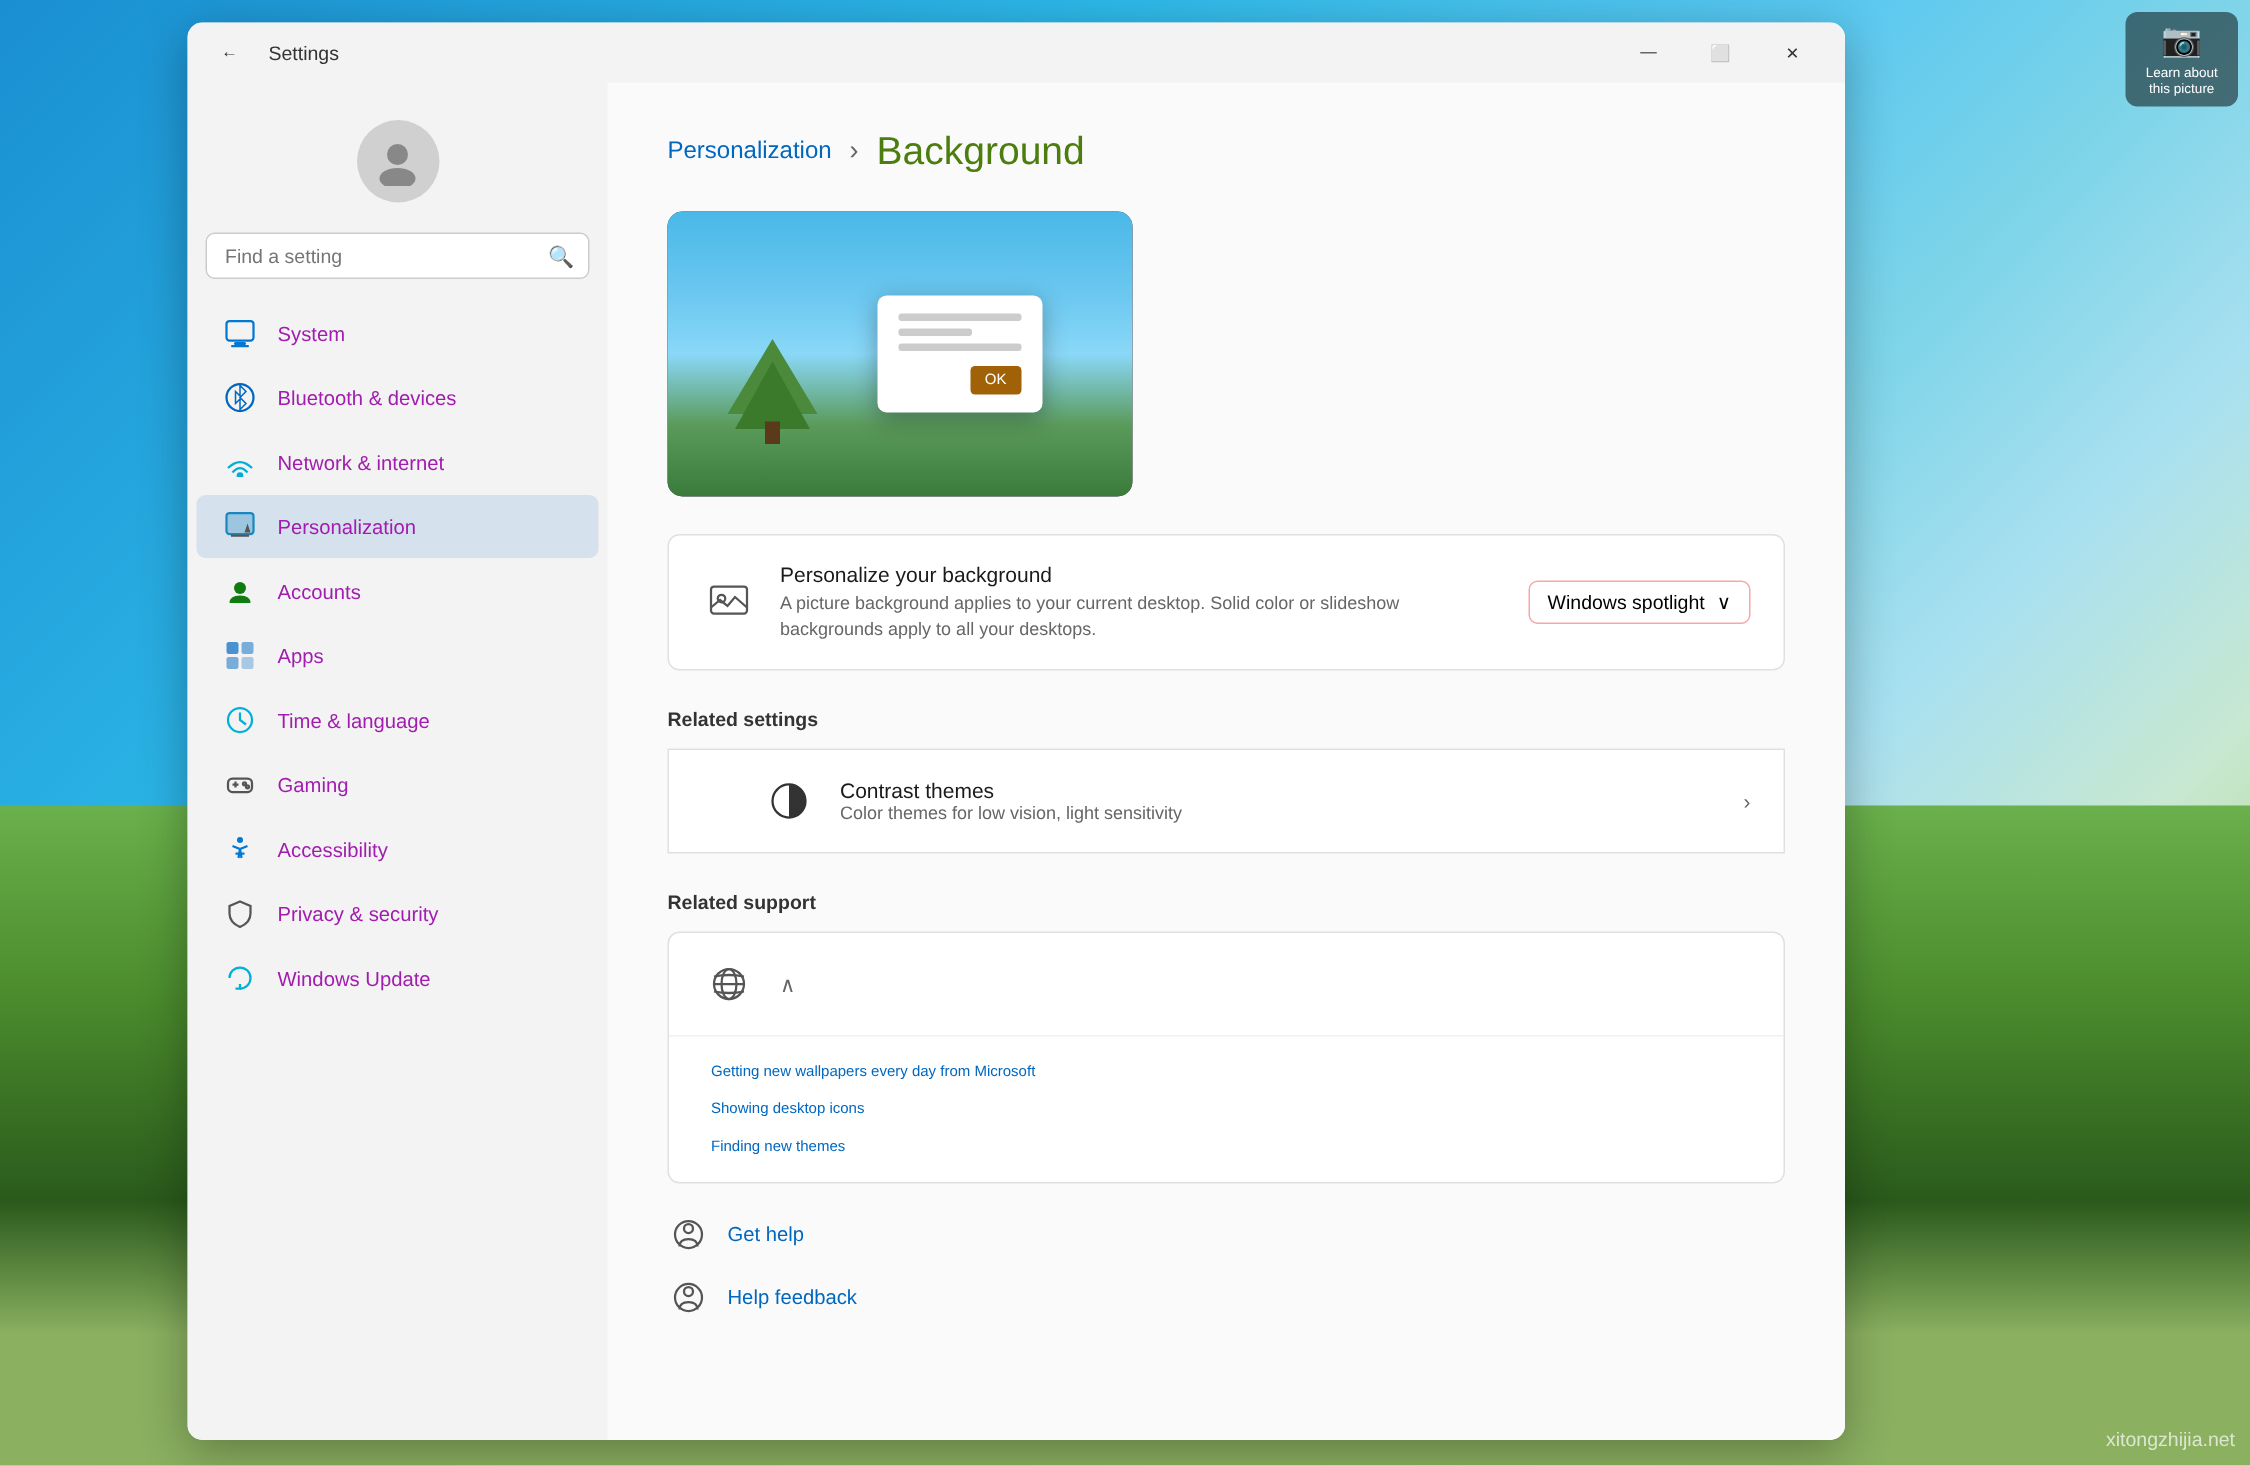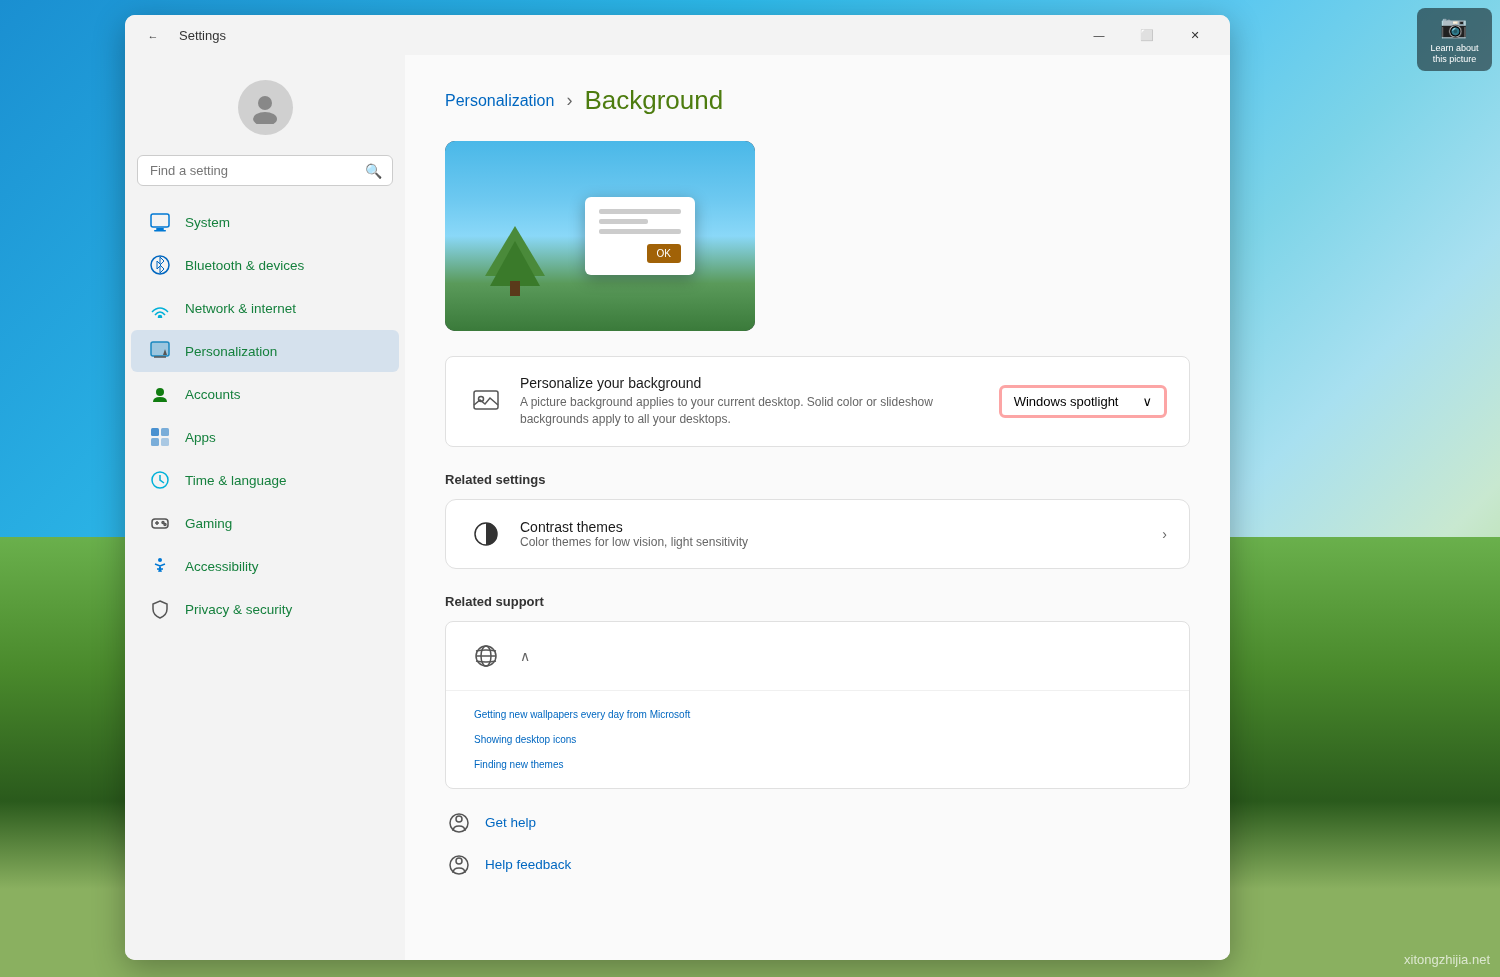--- a/index.html
+++ b/index.html
@@ -135,21 +135,21 @@
 
     .nav-item {
       display: flex;
       align-items: center;
       gap: 14px;
       padding: 10px 18px;
       cursor: pointer;
       border-radius: 6px;
       margin: 1px 6px;
       font-size: 13.5px;
-      color: #15803d;
+      color: #a21caf;
     }
     .nav-item.active {
       background: rgba(0,100,200,0.12);
       font-weight: 500;
     }
 
     .nav-icon {
       width: 22px;
       height: 22px;
       display: flex;
@@ -292,44 +292,45 @@
     }
 
     .setting-control {
       display: flex;
       align-items: center;
       gap: 8px;
     }
 
     .dropdown {
       background: white;
-      border: 3px solid #fca5a5;
+      border: 1px solid #fca5a5;
       border-radius: 6px;
       padding: 6px 12px;
       font-size: 13px;
       display: flex;
       align-items: center;
-      gap: 24px;
+      gap: 8px;
       cursor: pointer;
       white-space: nowrap;
     }
 
     .section-title {
       font-size: 13px;
       font-weight: 600;
       color: #333;
       margin: 25px 0 12px;
     }
 
     .list-card {
       background: white;
-      border-radius: 11px;
+      border-radius: 0;
       border: 1px solid #e0e0e0;
       overflow: hidden;
       margin-bottom: 20px;
+      padding-left: 40px;
     }
 
     .list-item {
       display: flex;
       align-items: center;
       padding: 16px 22px;
       cursor: pointer;
       border-bottom: 1px solid #f0f0f0;
     }
 
@@ -596,20 +597,29 @@
 
       <div class="nav-item">
         <div class="nav-icon icon-gray">
           <svg width="20" height="20" viewBox="0 0 20 20" fill="none" stroke="#555" stroke-width="1.5">
             <path d="M10 2 L17 5 L17 10 Q17 16 10 19 Q3 16 3 10 L3 5 Z"></path>
           </svg>
         </div>
         <span>Privacy &amp; security</span>
       </div>
 
+      <div class="nav-item">
+        <div class="nav-icon icon-teal">
+          <svg width="20" height="20" viewBox="0 0 20 20" fill="none" stroke="#00b0d8" stroke-width="1.5">
+            <path d="M3 10 A7 7 0 1 1 10 17"></path>
+            <path d="M7 17 L10 17 L10 14"></path>
+          </svg>
+        </div>
+        <span>Windows Update</span>
+      </div>
     </div>
 
     <div class="main-content">
 
       <div class="breadcrumb-row">
         <span class="breadcrumb-link">Personalization</span>
         <span class="breadcrumb-separator">›</span>
         <span class="breadcrumb-current">Background</span>
       </div>
 

